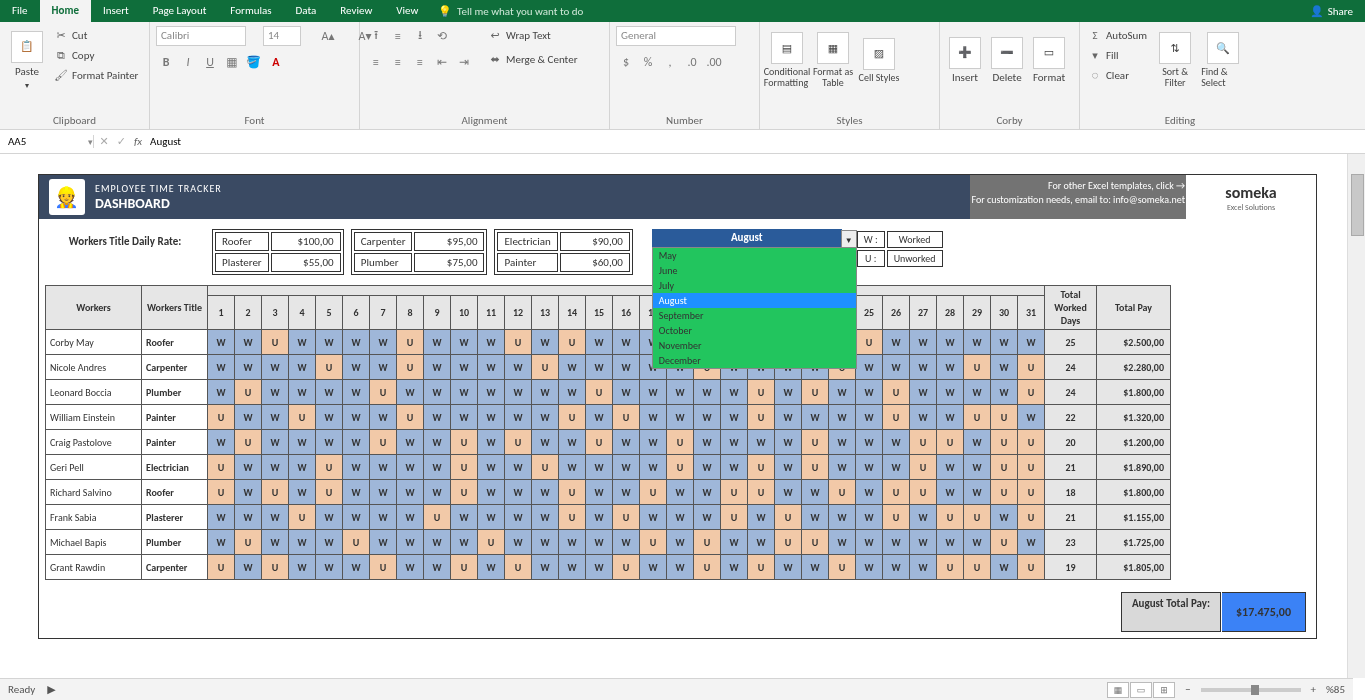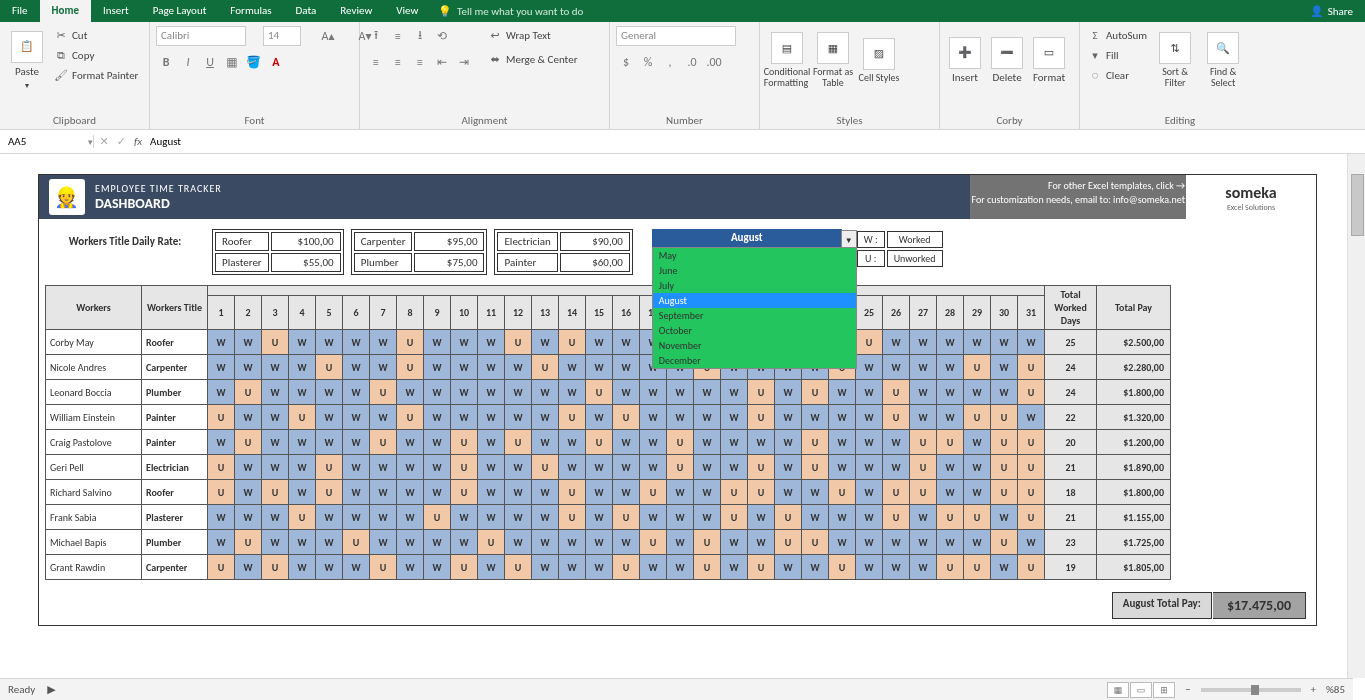--- a/index.html
+++ b/index.html
@@ -59,21 +59,21 @@
 .grid th.wkhead{height:36px;width:96px}
 .grid th.daynum{width:27px}
 .grid td.name{text-align:left;padding:2px 4px;font-weight:400;width:96px;height:25px}
 .grid td.title{text-align:left;padding:2px 4px;font-weight:700;width:66px}
 .grid td.W{background:#9fb7d9;font-weight:700;width:27px}
 .grid td.U{background:#f2c9a8;font-weight:700;width:27px}
 .grid td.tot{background:#e6e6e6;font-weight:700;width:52px}
 .grid td.pay{background:#e6e6e6;font-weight:700;width:74px;text-align:right;padding-right:6px}
 .totalrow{display:flex;justify-content:flex-end;padding:6px 10px;gap:1px}
 .totalrow .lbl{border:1px solid #333;background:#d9d9d9;padding:4px 10px;font-weight:700;font-size:11px}
-.totalrow .val{border:1px solid #333;border-left:none;background:#a3a3a3;padding:4px 14px;font-weight:700;font-size:14px}
+.totalrow .val{border:1px solid #333;border-left:none;background:#3b82f6;padding:12px 14px;font-weight:700;font-size:12px}
 .ddarrow{position:absolute;right:-17px;top:-1px;width:16px;height:20px;border:1px solid #888;background:#eee;display:flex;align-items:center;justify-content:center;font-size:8px;color:#333}
 .viewbtns{display:flex;gap:1px}
 .viewbtns div{width:22px;height:16px;border:1px solid #bbb;background:#fff;display:flex;align-items:center;justify-content:center;font-size:9px;color:#777}
 .scrollv::before{content:"";display:block;position:absolute;top:20px;left:3px;width:11px;height:60px;background:#c8c8c8;border:1px solid #aaa}
 .smico{width:14px;height:14px;display:inline-flex;align-items:center;justify-content:center;font-size:11px;color:#666}
 </style>
 </head>
 <body>
 
 <div class="titlebar">
@@ -245,21 +245,21 @@
             <span class="smico">◌</span>
             <span>Clear</span>
           </div>
       </div>
       <div class="bigbtn" style="width:44px">
           <div class="ico">⇅</div>
           <span style="font-size:10px;text-align:center;line-height:11px">Sort &amp; Filter</span>
         </div>
       <div class="bigbtn" style="width:44px">
           <div class="ico">🔍</div>
-          <span style="font-size:10px;text-align:center;line-height:11px">Find &amp; Select</span>
+          <span style="font-size:10px;text-align:left;line-height:11px">Find &amp; Select</span>
         </div>
     </div>
     <div class="label">Editing</div>
   </div>
 </div>
 
 <div class="namebox">
   <input class="nameinput" value="AA5" style="">
   <span style="color:#888;font-size:9px">▾</span>
   <div class="fxbar">

